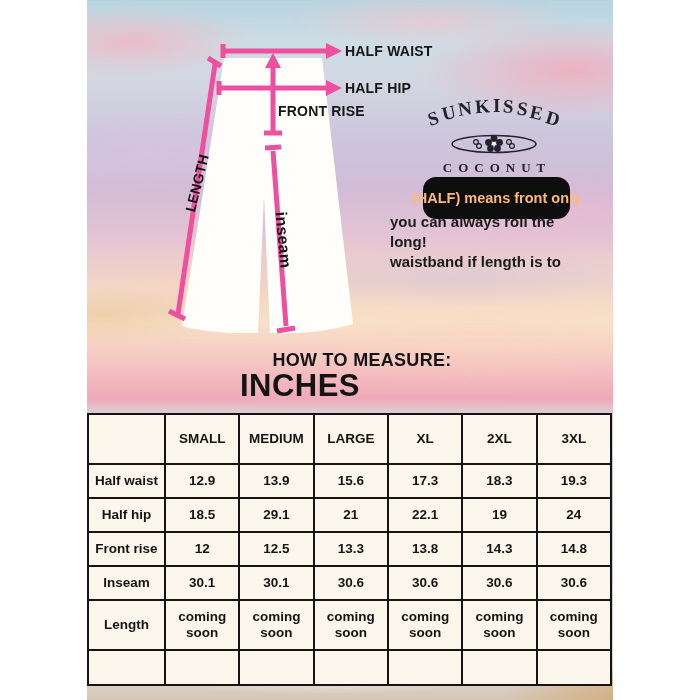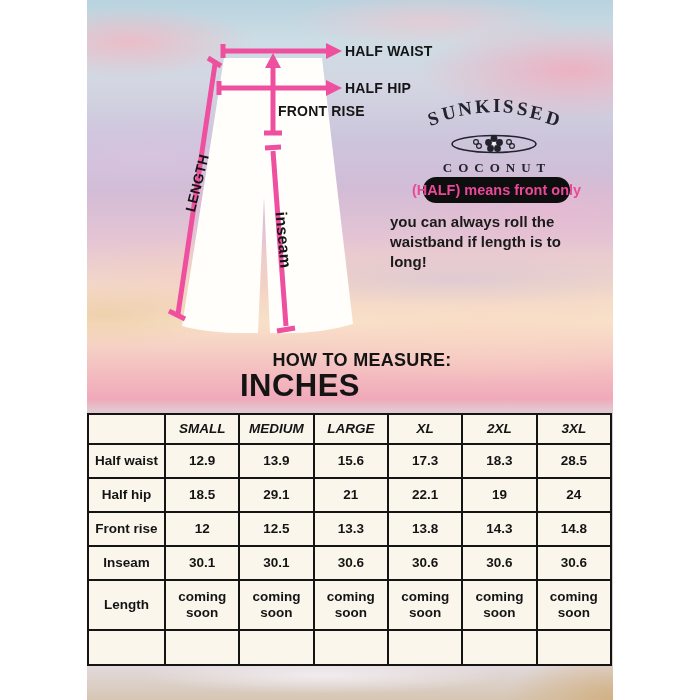--- a/index.html
+++ b/index.html
@@ -36,22 +36,22 @@
   .logo{position:absolute;left:327px;top:98px;width:160px;text-align:center;color:#23232d;}
   .logo-arc{display:flex;justify-content:center;align-items:flex-start;height:34px;}
   .logo-arc span{
     font-family:"Liberation Serif",serif;font-size:19px;font-weight:600;display:inline-block;margin:0 1.5px;
   }
   .logo-sub{
     font-family:"Liberation Serif",serif;font-size:13px;font-weight:600;letter-spacing:6px;margin-top:0;
     padding-left:6px;
   }
   .badge{
-    position:absolute;left:336px;top:177px;width:147px;height:26px;background:#0e0e0e;border-radius:13px;
-    color:#ec4899;font-weight:bold;font-size:14.5px;display:flex;align-items:center;justify-content:center;
+    position:absolute;left:336px;top:177px;width:147px;height:42px;background:#0e0e0e;border-radius:13px;
+    color:#fdba74;font-weight:bold;font-size:14.5px;display:flex;align-items:center;justify-content:center;
     white-space:nowrap;
   }
   .note{
     position:absolute;left:303px;top:212px;width:200px;text-align:left;color:#1a1a1a;
     font-weight:bold;font-size:15px;line-height:20px;
   }
   .howto{
     position:absolute;left:12px;top:350px;width:526px;text-align:center;color:#141414;
     font-weight:bold;font-size:18px;letter-spacing:.3px;
   }
@@ -60,21 +60,21 @@
     font-weight:bold;font-size:31px;letter-spacing:.5px;
   }
   table.size-table{
     position:absolute;left:0;top:413px;width:525px;border-collapse:collapse;table-layout:fixed;
     background:#fbf6ec;
   }
   table.size-table th, table.size-table td{
     border:2px solid #141414;text-align:center;vertical-align:middle;
     font-weight:bold;font-size:13.5px;color:#141414;line-height:16px;padding:1px 2px;
   }
-  tr.hdr{height:30px;font-style:italic;}
+  tr.hdr{height:50px;}
   tr.data{height:34px;}
   tr.tall{height:50px;}
   tr.empty{height:35px;}
 </style>
 </head>
 <body>
 
 <div class="content">
 
   <svg class="diagram-svg" width="526" height="360" viewBox="0 0 526 360">
@@ -141,22 +141,22 @@
         <circle cx="64" cy="14" r="2.4"></circle>
       </g>
     </svg>
     <div class="logo-sub">COCONUT</div>
   </div>
 
   <div class="badge">(HALF) means front only</div>
 
   <div class="note">
     <div>you can always roll the</div>
+    <div>long!</div>
     <div>waistband if length is to</div>
-    <div>long!</div>
   </div>
 
   <div class="howto">HOW TO MEASURE:</div>
   <div class="inches">INCHES</div>
 
   <table class="size-table">
     <colgroup>
       <col style="width:77px">
         <col>
         <col>
@@ -175,21 +175,21 @@
           <th>2XL</th>
           <th>3XL</th>
         </tr>
         <tr class="data">
           <th>Half waist</th>
           <td>12.9</td>
           <td>13.9</td>
           <td>15.6</td>
           <td>17.3</td>
           <td>18.3</td>
-          <td>28.5</td>
+          <td>19.3</td>
         </tr>
         <tr class="data">
           <th>Half hip</th>
           <td>18.5</td>
           <td>29.1</td>
           <td>21</td>
           <td>22.1</td>
           <td>19</td>
           <td>24</td>
         </tr>

